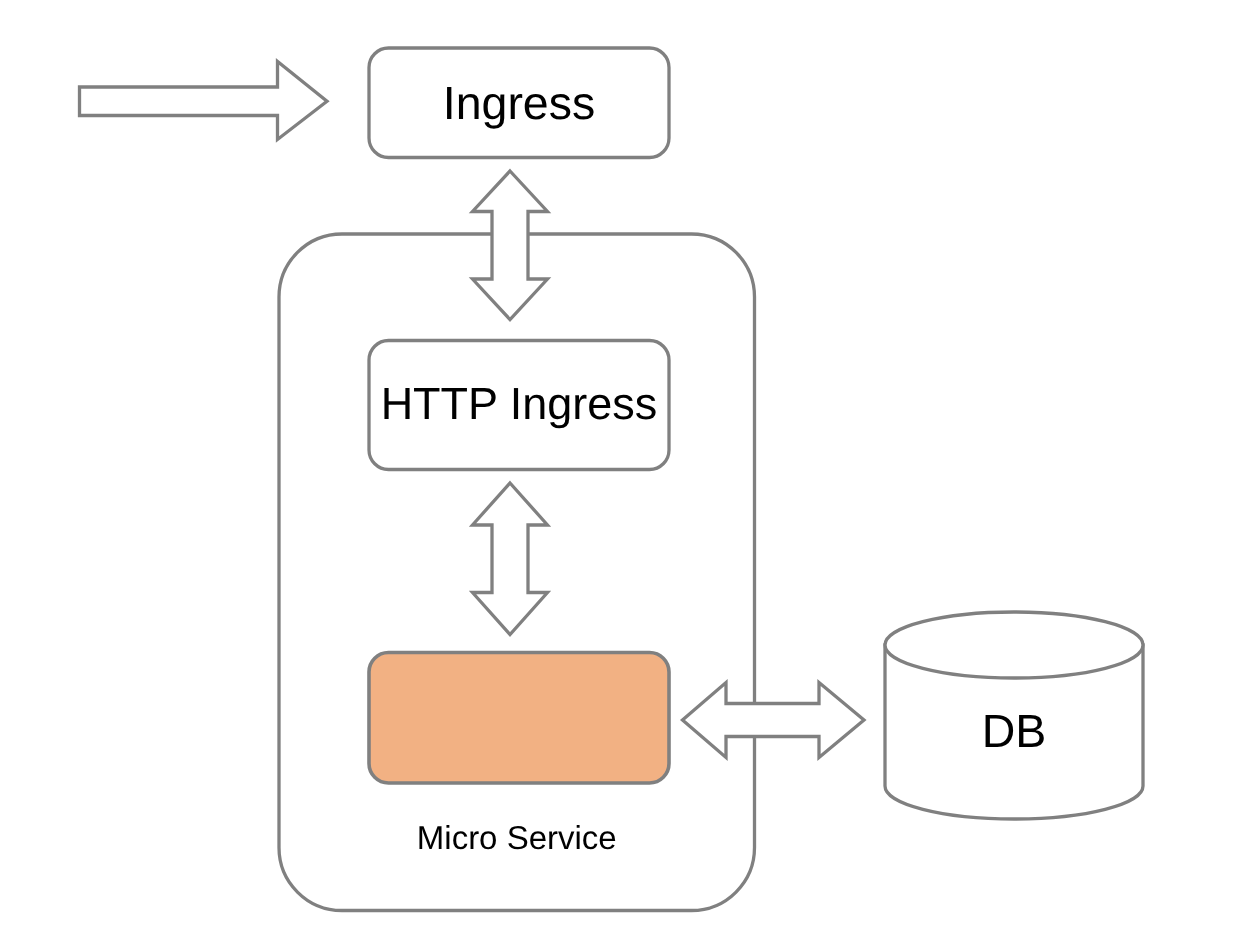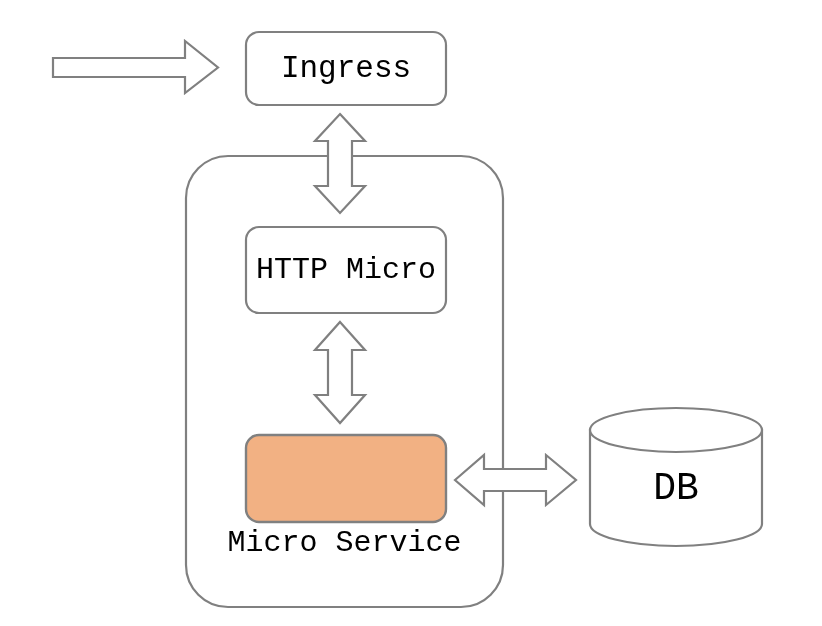--- a/index.html
+++ b/index.html
@@ -25,21 +25,21 @@
     top: 0;
     width: 822px;
     height: 626px;
   }
   .node-label {
     position: absolute;
     display: flex;
     align-items: center;
     justify-content: center;
     color: #000000;
-    font-family: Liberation Mono, monospace;
+    font-family: Liberation Sans, sans-serif;
     font-weight: 400;
     white-space: nowrap;
     pointer-events: none;
   }
   .lbl-ingress {
     left: 246px;
     top: 32px;
     width: 200px;
     height: 73px;
     font-size: 31px;
@@ -56,28 +56,28 @@
     top: 435px;
     width: 200px;
     height: 87px;
     font-size: 30px;
   }
   .lbl-db {
     left: 590px;
     top: 430px;
     width: 172px;
     height: 116px;
-    font-size: 38px;
+    font-size: 31px;
   }
   .lbl-container {
     left: 186px;
-    top: 520px;
+    top: 536px;
     width: 317px;
     height: 46px;
-    font-size: 30px;
+    font-size: 22px;
   }
 </style>
 </head>
 <body>
 
 <div id="canvas">
 
   <svg class="svg-layer" viewBox="0 0 822 626">
 
     <path d="M 53 58 L 185 58 L 185 41 L 218 67.5 L 185 93 L 185 77 L 53 77 Z" fill="none" stroke="#808080" stroke-width="2.2" stroke-linejoin="miter"></path>
@@ -98,20 +98,20 @@
 
     <g>
       <path d="M 590 430 L 590 524 A 86 22 0 0 0 762 524 L 762 430 Z" fill="#ffffff" stroke="#808080" stroke-width="2.2"></path>
       <ellipse cx="676" cy="430" rx="86" ry="22" fill="#ffffff" stroke="#808080" stroke-width="2.2"></ellipse>
     </g>
 
   </svg>
 
   <div class="node-label lbl-ingress">Ingress</div>
 
-  <div class="node-label lbl-http">HTTP Micro</div>
+  <div class="node-label lbl-http">HTTP Ingress</div>
 
 
   <div class="node-label lbl-db">DB</div>
 
   <div class="node-label lbl-container">Micro Service</div>
 
 </div>
 
 </body></html>

